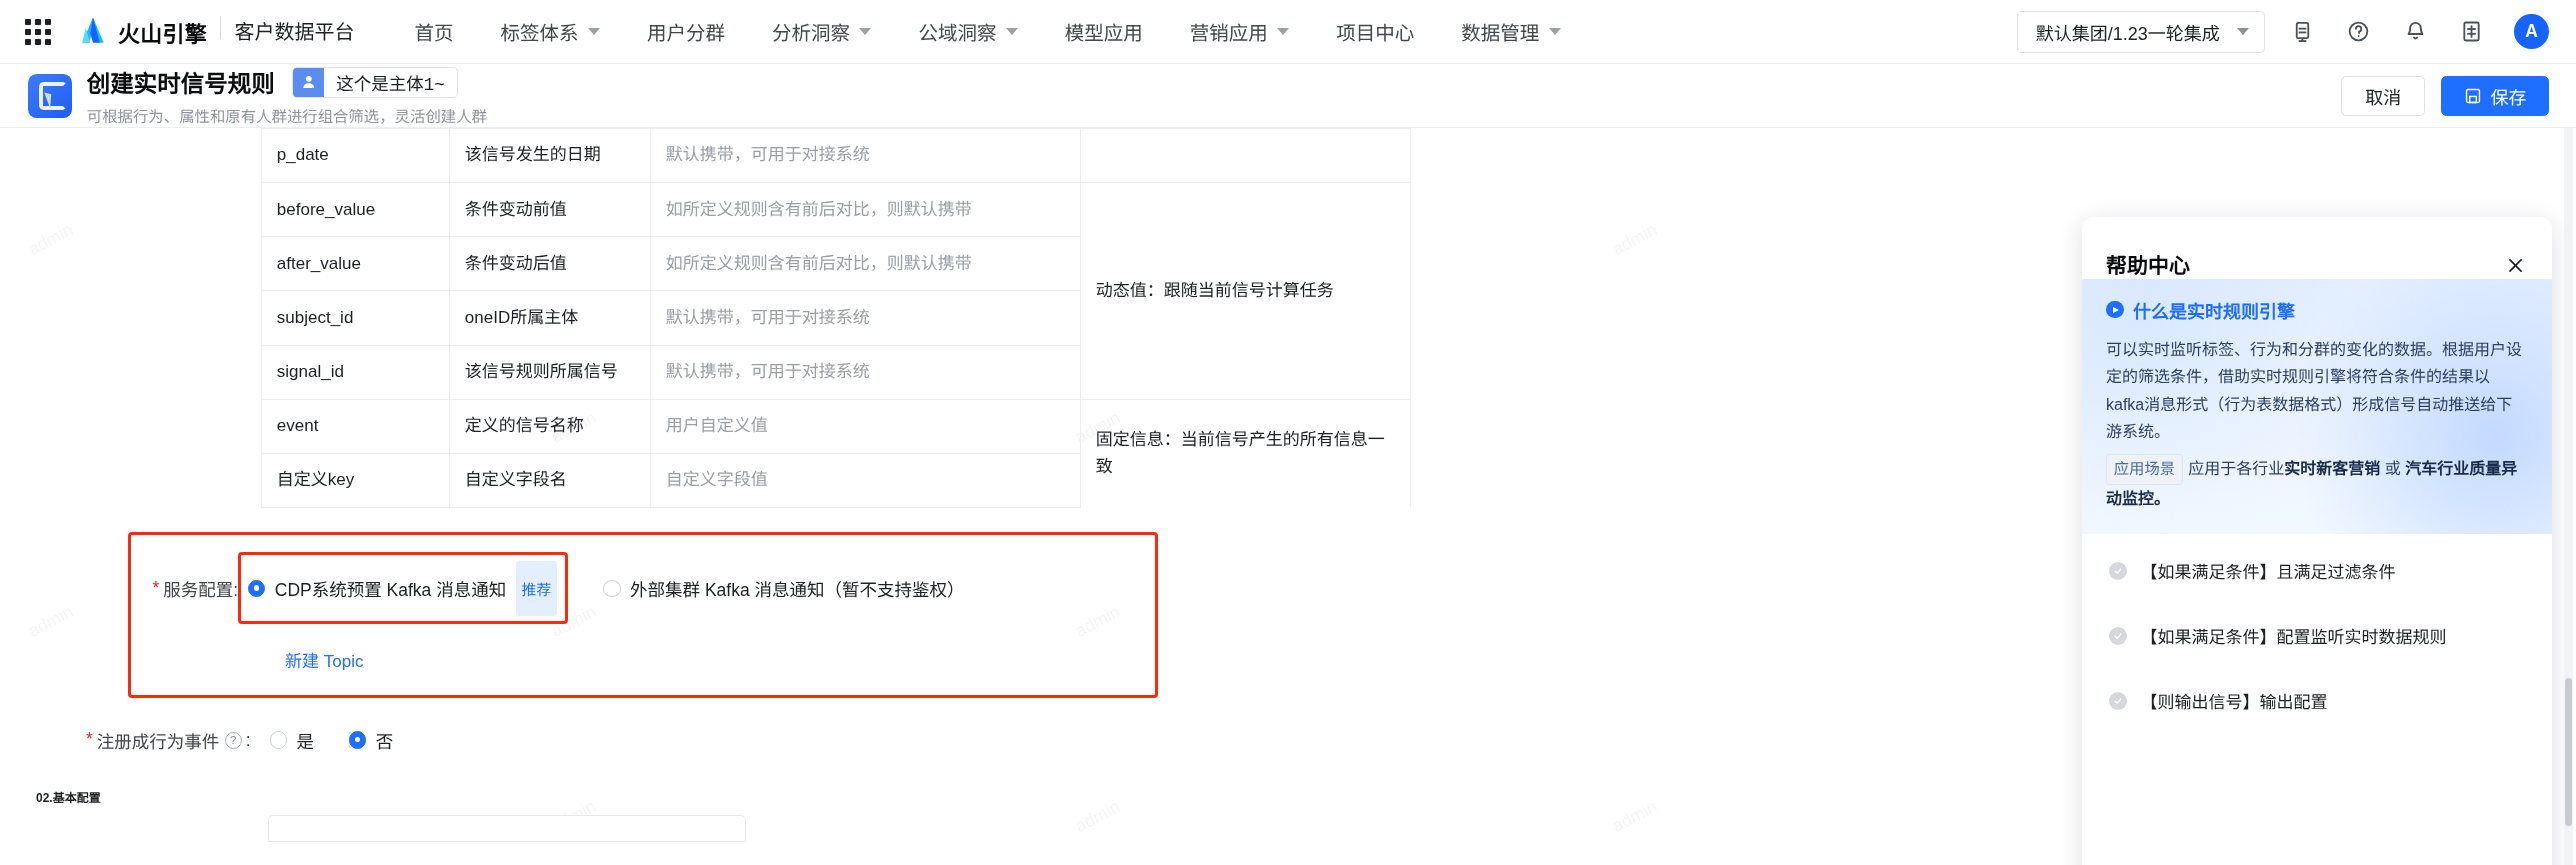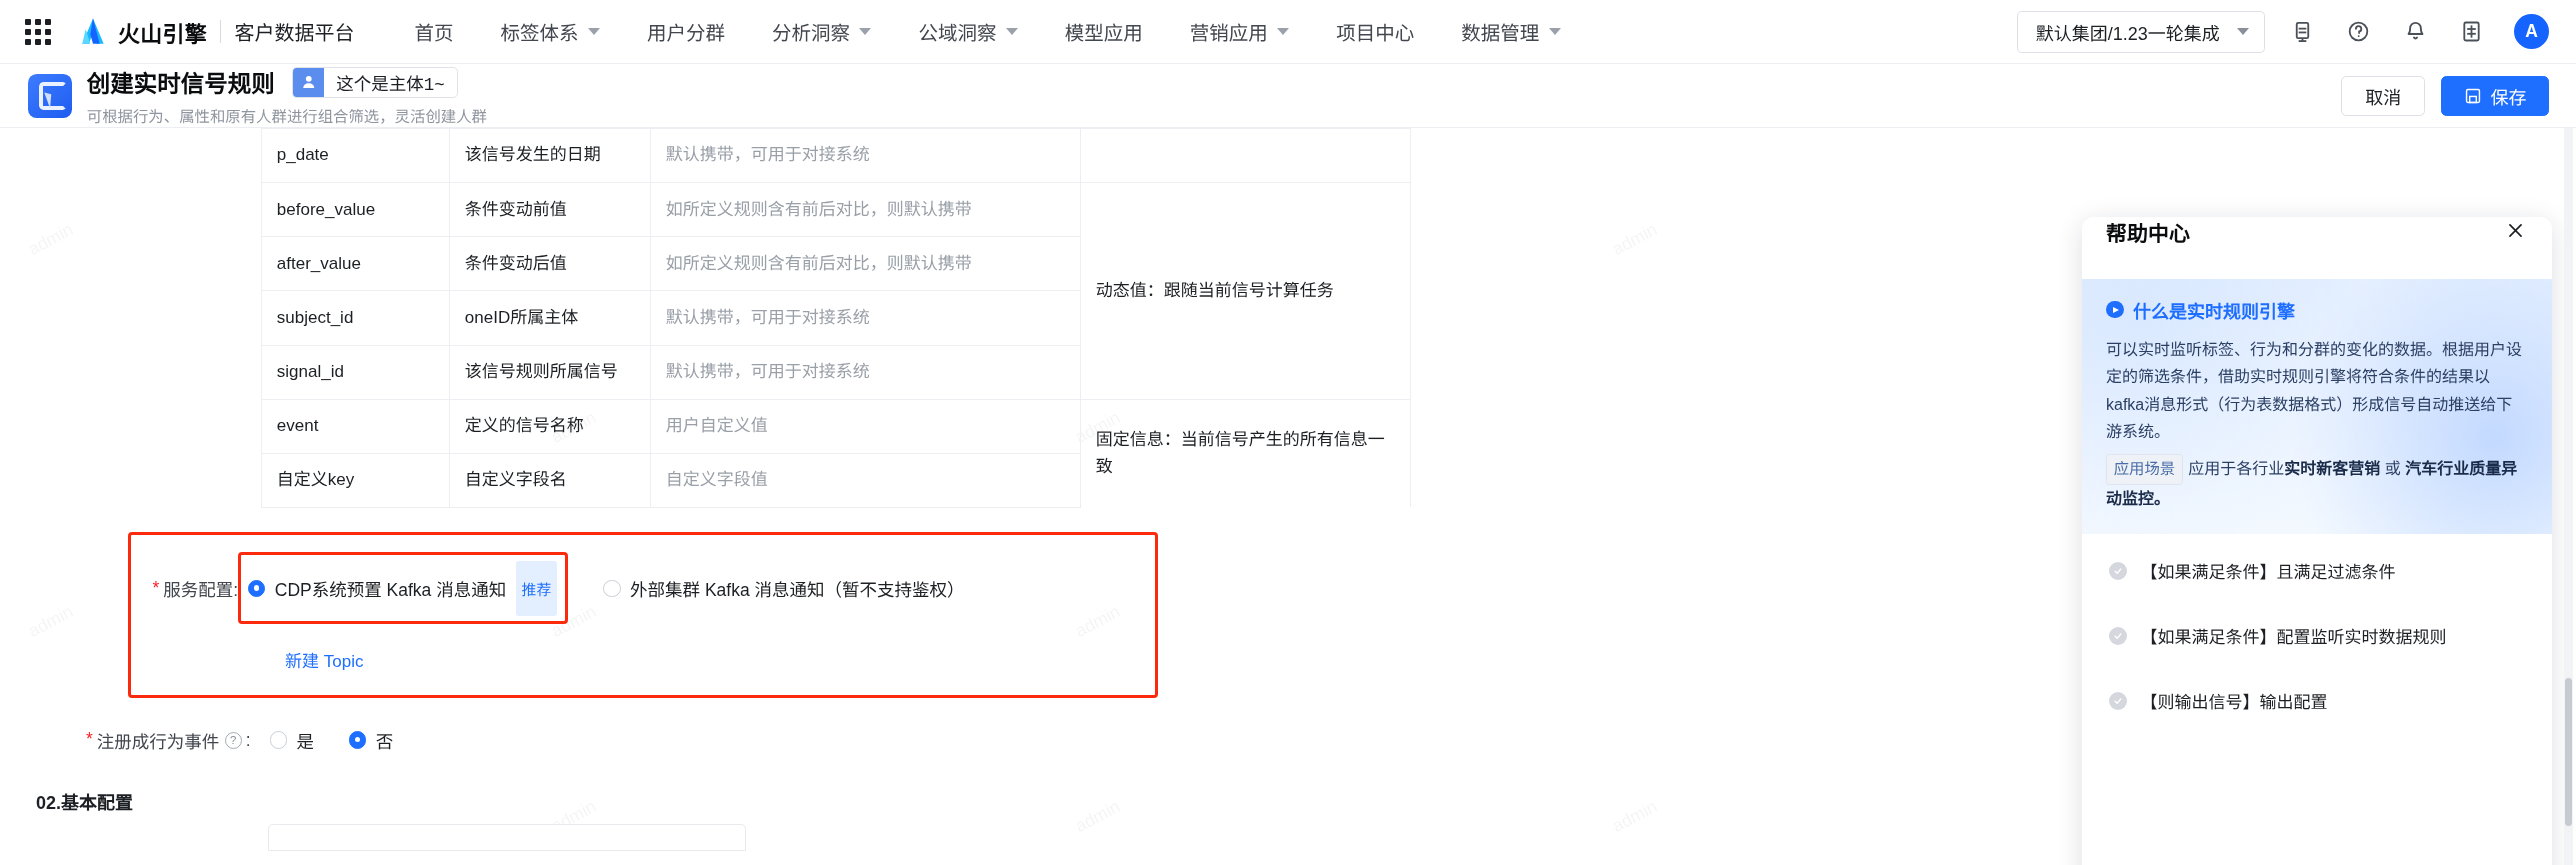--- a/index.html
+++ b/index.html
@@ -30,21 +30,21 @@
     grid-template-rows: repeat(3, 6px);
     gap: 4px;
     align-content: center;
     justify-content: center;
     cursor: pointer;
     flex: 0 0 auto;
   }
   .grid-icon i { width: 6px; height: 6px; background: #1c1f23; border-radius: 1px; display:block; }
 
   .brand {
-    display: flex; align-items: center;
+    display: flex; align-items: flex-start;
     margin-left: 24px;
     flex: 0 0 auto;
   }
   .brand-logo { width: 32px; height: 29.5px; margin-right: 9.4px; }
   .brand-name {
     font-size: 22px; font-weight: 700; color: #0b0c0e;
     letter-spacing: 0.3px; white-space: nowrap;
   }
   .brand-sep {
     width: 0.7px; height: 23px; background: #d7dade;
@@ -274,21 +274,21 @@
   .help-q {
     display: inline-flex; align-items: center; justify-content: center;
     width: 17px; height: 17px; border-radius: 50%;
     border: 1.1px solid #a4aab3; color: #8a9099;
     font-size: 11.4px; margin: 0 4px 0 5.4px; cursor: pointer;
   }
   .reg-radios { display: flex; align-items: center; margin-left: 19px; }
 
   .sect-title {
     margin: 35px 0 0 36px;
-    font-size: 18px; font-weight: 700; color: #1c1f23;
+    font-size: 12px; font-weight: 700; color: #1c1f23;
   }
   .bottom-card {
     margin: 10.7px 0 0 268px;
     width: 478px; height: 27px;
     border: 0.7px solid #e7e9ed; border-top-left-radius: 4.7px; border-top-right-radius: 4.7px;
     background: #fff;
   }
 
   
   .wm {
@@ -306,21 +306,21 @@
     width: 470px;
     height: 748px;
     background: #fff;
     border-radius: 12px;
     box-shadow: 0 5.4px 27px rgba(20,30,60,.14);
     overflow: hidden;
     display: flex; flex-direction: column;
   }
   .help-head {
     height: 62px;
-    display: flex; align-items: flex-start;
+    display: flex; align-items: flex-end;
     padding: 0 23px 0 24px;
     flex: 0 0 auto;
     background: #fff;
     font-family: Liberation Serif, serif;
   }
   .help-title { font-size: 21px; font-weight: 700; color: #0b0c0e; }
   .help-close {
     margin-left: auto; cursor: pointer;
     width: 27px; height: 27px;
     display: flex; align-items: center; justify-content: center;

